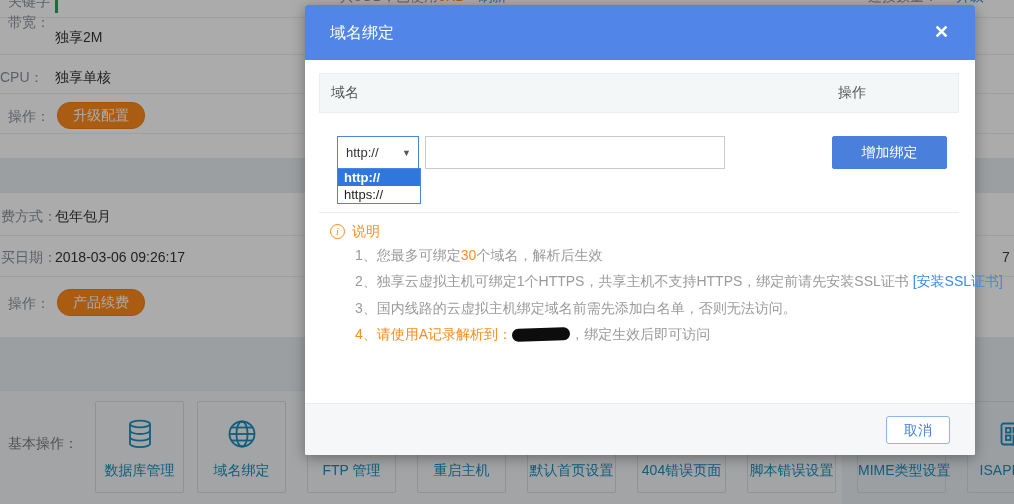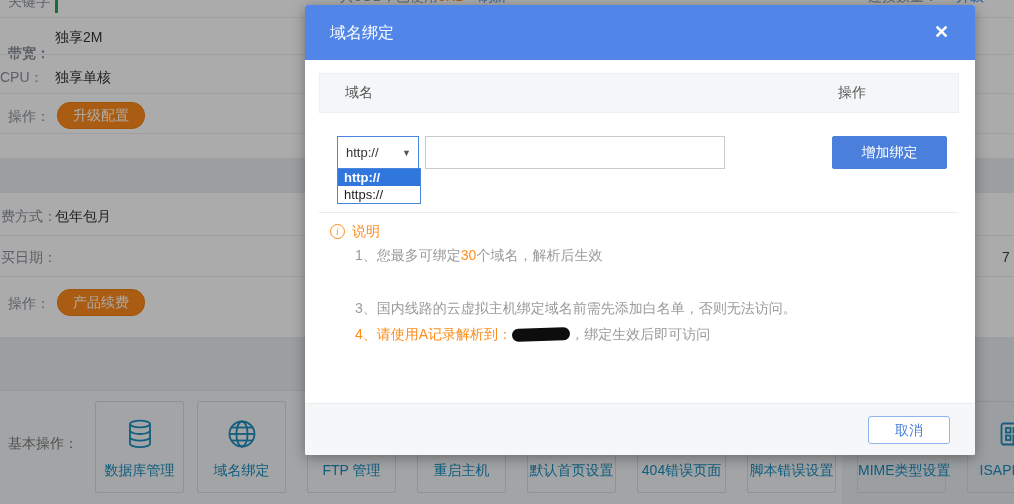--- a/index.html
+++ b/index.html
@@ -51,21 +51,21 @@
   .modal-header { position:absolute; left:0; top:0; width:100%; height:55px;
     background:#5185e8; border-radius:2px 2px 0 0; }
   .modal-title { position:absolute; left:25px; top:0; line-height:55px;
     font-size:16px; color:#ffffff; }
   .modal-close { position:absolute; right:26px; top:17px; font-size:18px; font-weight:bold;
     color:#ffffff; cursor:pointer; line-height:20px; }
 
   .tbl-head { position:absolute; left:14px; right:16px; top:68px; height:40px;
     background:#f4f7f8; border:1px solid #eaeff1; display:flex;
     align-items:center; justify-content:space-between;
-    padding:0 92px 0 25px; color:#555; }
+    padding:0 92px 0 11px; color:#555; }
 
   .proto-select { position:absolute; left:32px; top:131px; width:82px; height:33px;
     background:#fff; border:1px solid #4a86e0; cursor:pointer; }
   .proto-select .sel-text { position:absolute; left:8px; top:0; line-height:31px;
     font-size:13px; color:#333; }
   .proto-select .sel-caret { position:absolute; right:7px; top:11px; font-size:9px; color:#555; }
   .domain-input { position:absolute; left:120px; top:131px; width:300px; height:33px;
     border:1px solid #c6cbd1; background:#fff; padding:0 8px; font-size:13px;
     font-family:"Liberation Sans", sans-serif; color:#333; outline:none; }
   .add-btn { position:absolute; left:527px; top:131px; width:115px; height:33px;
@@ -85,21 +85,21 @@
     font-style:italic; font-family:"Liberation Serif", serif;
     text-align:center; line-height:13px; }
   .note-title { position:absolute; left:47px; top:218px; color:#ff8c1a; }
   .note-line { position:absolute; left:50px; color:#9a9a9a; white-space:nowrap; font-size:14px; }
   .nl1 { top:242px; } .nl2 { top:268px; } .nl3 { top:295px;text-align:center; } .nl4 { top:321px; }
   .redacted-blob { display:inline-block; width:58px; height:13px; background:#0d0d0d;
     border-radius:7px; vertical-align:-2px; transform:rotate(-2deg); }
 
   .modal-footer { position:absolute; left:0; bottom:0; width:100%; height:52px;
     background:#f5f7f9; border-top:1px solid #e8ecef; border-radius:0 0 2px 2px; }
-  .cancel-btn { position:absolute; right:25px; top:12px; width:82px; height:28px;
+  .cancel-btn { position:absolute; right:25px; top:12px; width:64px; height:28px;
     background:#ffffff; border:1px solid #8fb3ef; border-radius:3px;
     color:#4a7fdc; font-size:14px; text-align:center; line-height:26px; cursor:pointer; }
 </style>
 </head>
 <body>
 
 <div class="page">
 
   <div class="panel panel1">
     <div class="abs" style="left:8px; top:-7px; color:#8a9099;">关键字：</div>
@@ -108,36 +108,37 @@
     <div class="topstrip" style="left:340px;">
       <span>共5GB，已使用</span><span class="t-orange">0KB</span>
       <span class="t-blue" style="margin-left:10px;">刷新</span>
     </div>
     <div class="topstrip" style="left:868px;">
       <span>连接数量：</span>
       <span class="t-blue" style="margin-left:14px;">升级</span>
     </div>
 
     <div class="hdiv" style="top:17px;"></div>
-    <span class="lbl abs" style="left:8px; top:45px;font-weight:bold;">带宽：</span>
+    <span class="lbl abs" style="left:8px; top:14px;">带宽：</span>
     <span class="val abs" style="left:55px; top:29px;text-align:center;">独享2M</span>
     <div class="hdiv" style="top:54px;"></div>
     <span class="lbl abs" style="left:0; top:69px;">CPU：</span>
     <span class="val abs" style="left:55px; top:69px;">独享单核</span>
     <div class="hdiv" style="top:93px;"></div>
     <span class="lbl abs" style="left:8px; top:108px;">操作：</span>
     <div class="btn-orange" style="left:57px; top:102px;">升级配置</div>
     <div class="hdiv" style="top:133px;"></div>
   </div>
 
   <div class="panel panel2">
     <span class="lbl abs" style="left:1px; top:15px;">费方式：</span>
     <span class="val abs" style="left:55px; top:15px;">包年包月</span>
     <div class="hdiv" style="top:42px;"></div>
     <span class="lbl abs" style="left:1px; top:56px;">买日期：</span>
+    <span class="val abs" style="left:55px; top:56px;">2018-03-06 09:26:17</span>
     <div class="hdiv" style="top:83px;"></div>
     <span class="lbl abs" style="left:8px; top:102px;">操作：</span>
     <div class="btn-orange" style="left:57px; top:96px;">产品续费</div>
   </div>
   <span class="partial-seven">7</span>
 
   <div class="cards-section">
     <span class="basic-label">基本操作：</span>
 
     <div class="card" style="left:87px;margin-left:8px;">
@@ -223,20 +224,23 @@
     </div>
 
     <div class="body-div"></div>
 
     <div class="note-icon">i</div>
     <div class="note-title">说明</div>
 
     <div class="note-line nl1">
       <span>1、您最多可绑定</span><span class="t-orange">30</span><span>个域名，解析后生效</span>
     </div>
+    <div class="note-line nl2">
+      <span>2、独享云虚拟主机可绑定1个HTTPS，共享主机不支持HTTPS，绑定前请先安装SSL证书 </span><span class="t-blue">[安装SSL证书]</span>
+    </div>
     <div class="note-line nl3">
       <span>3、国内线路的云虚拟主机绑定域名前需先添加白名单，否则无法访问。</span>
     </div>
     <div class="note-line nl4">
       <span class="t-orange">4、请使用A记录解析到：</span><span class="redacted-blob"></span><span>，绑定生效后即可访问</span>
     </div>
 
     <div class="modal-footer">
       <div class="cancel-btn">取消</div>
     </div>

